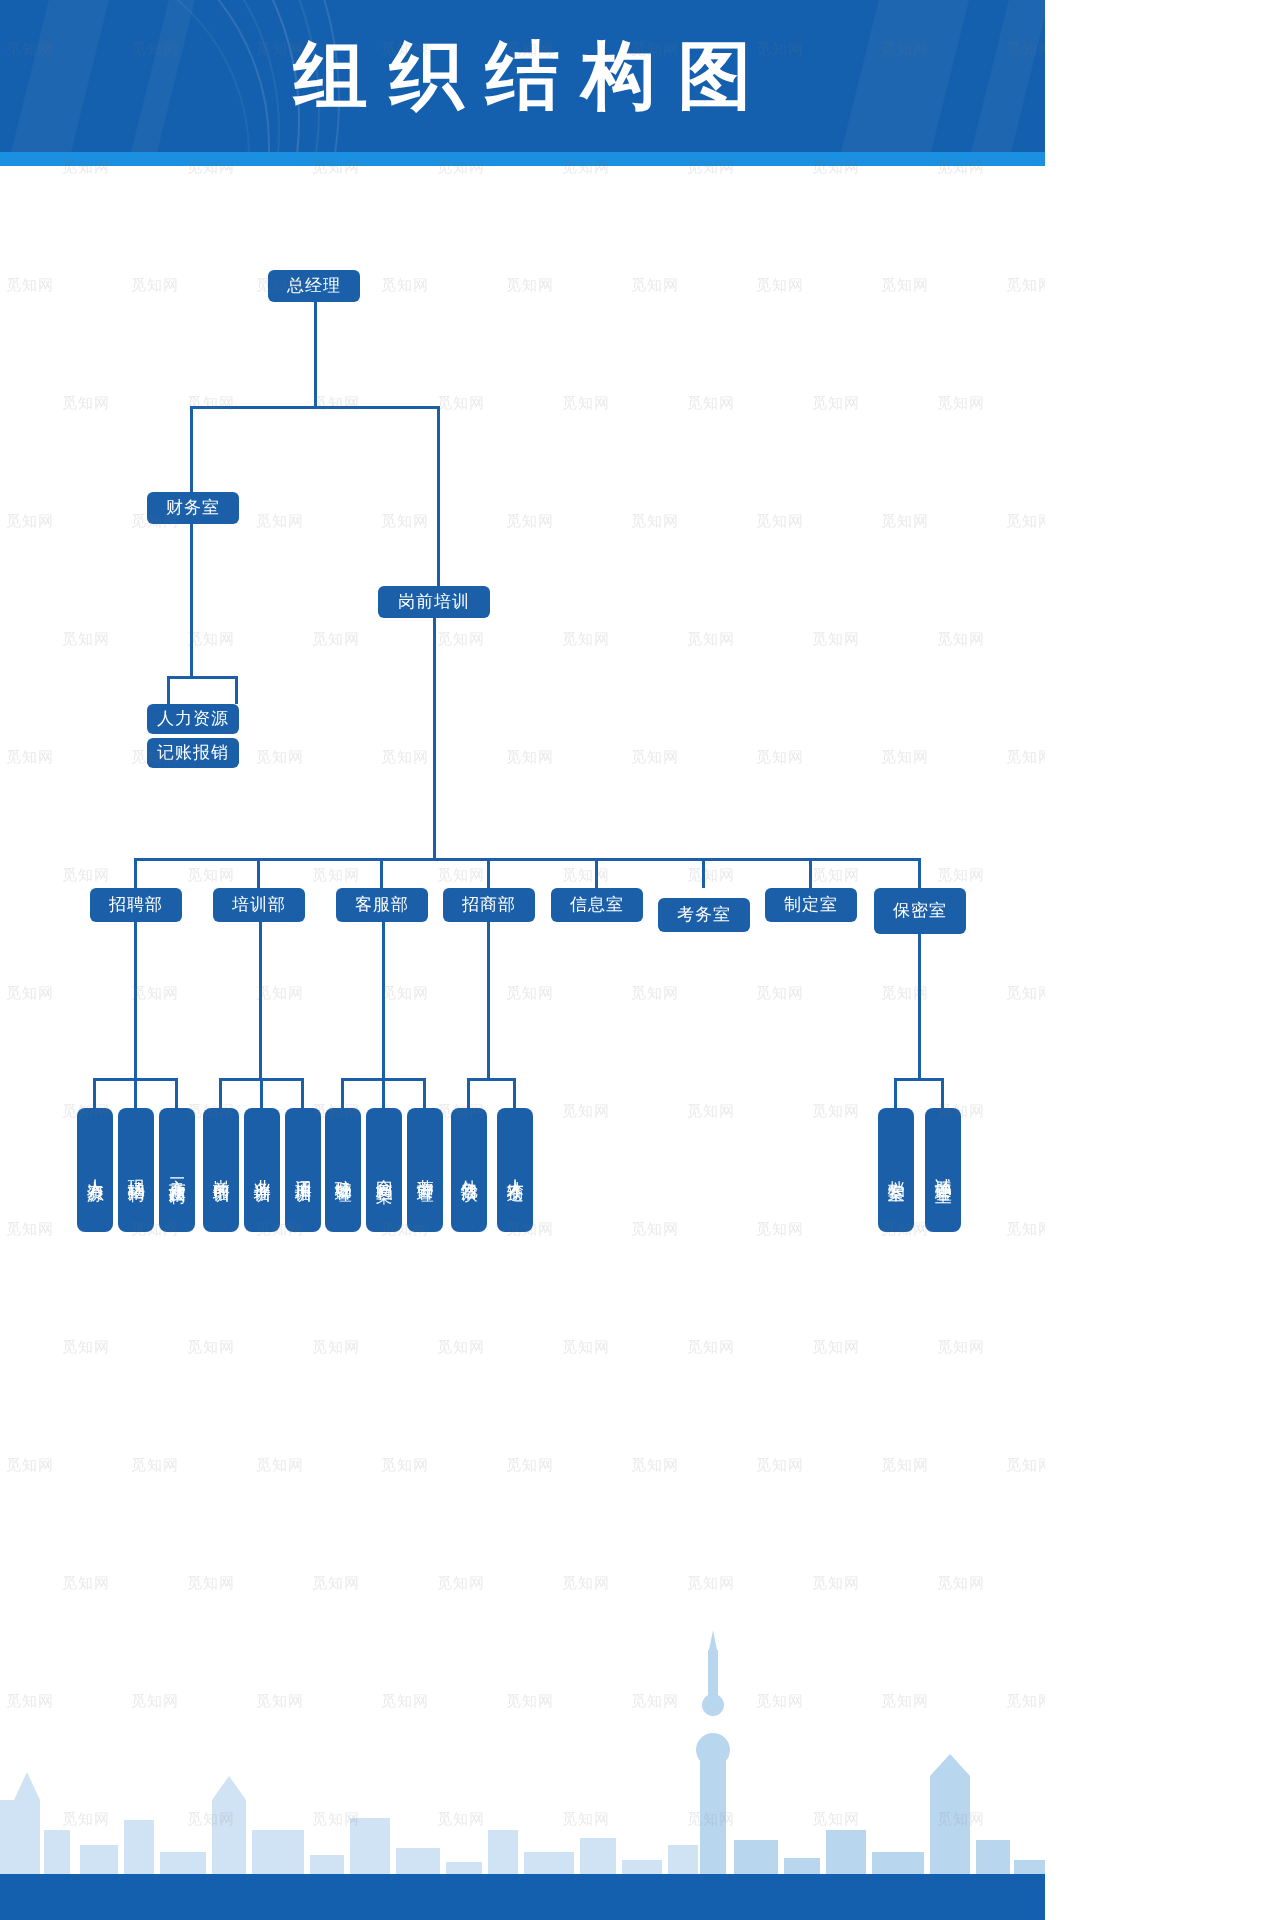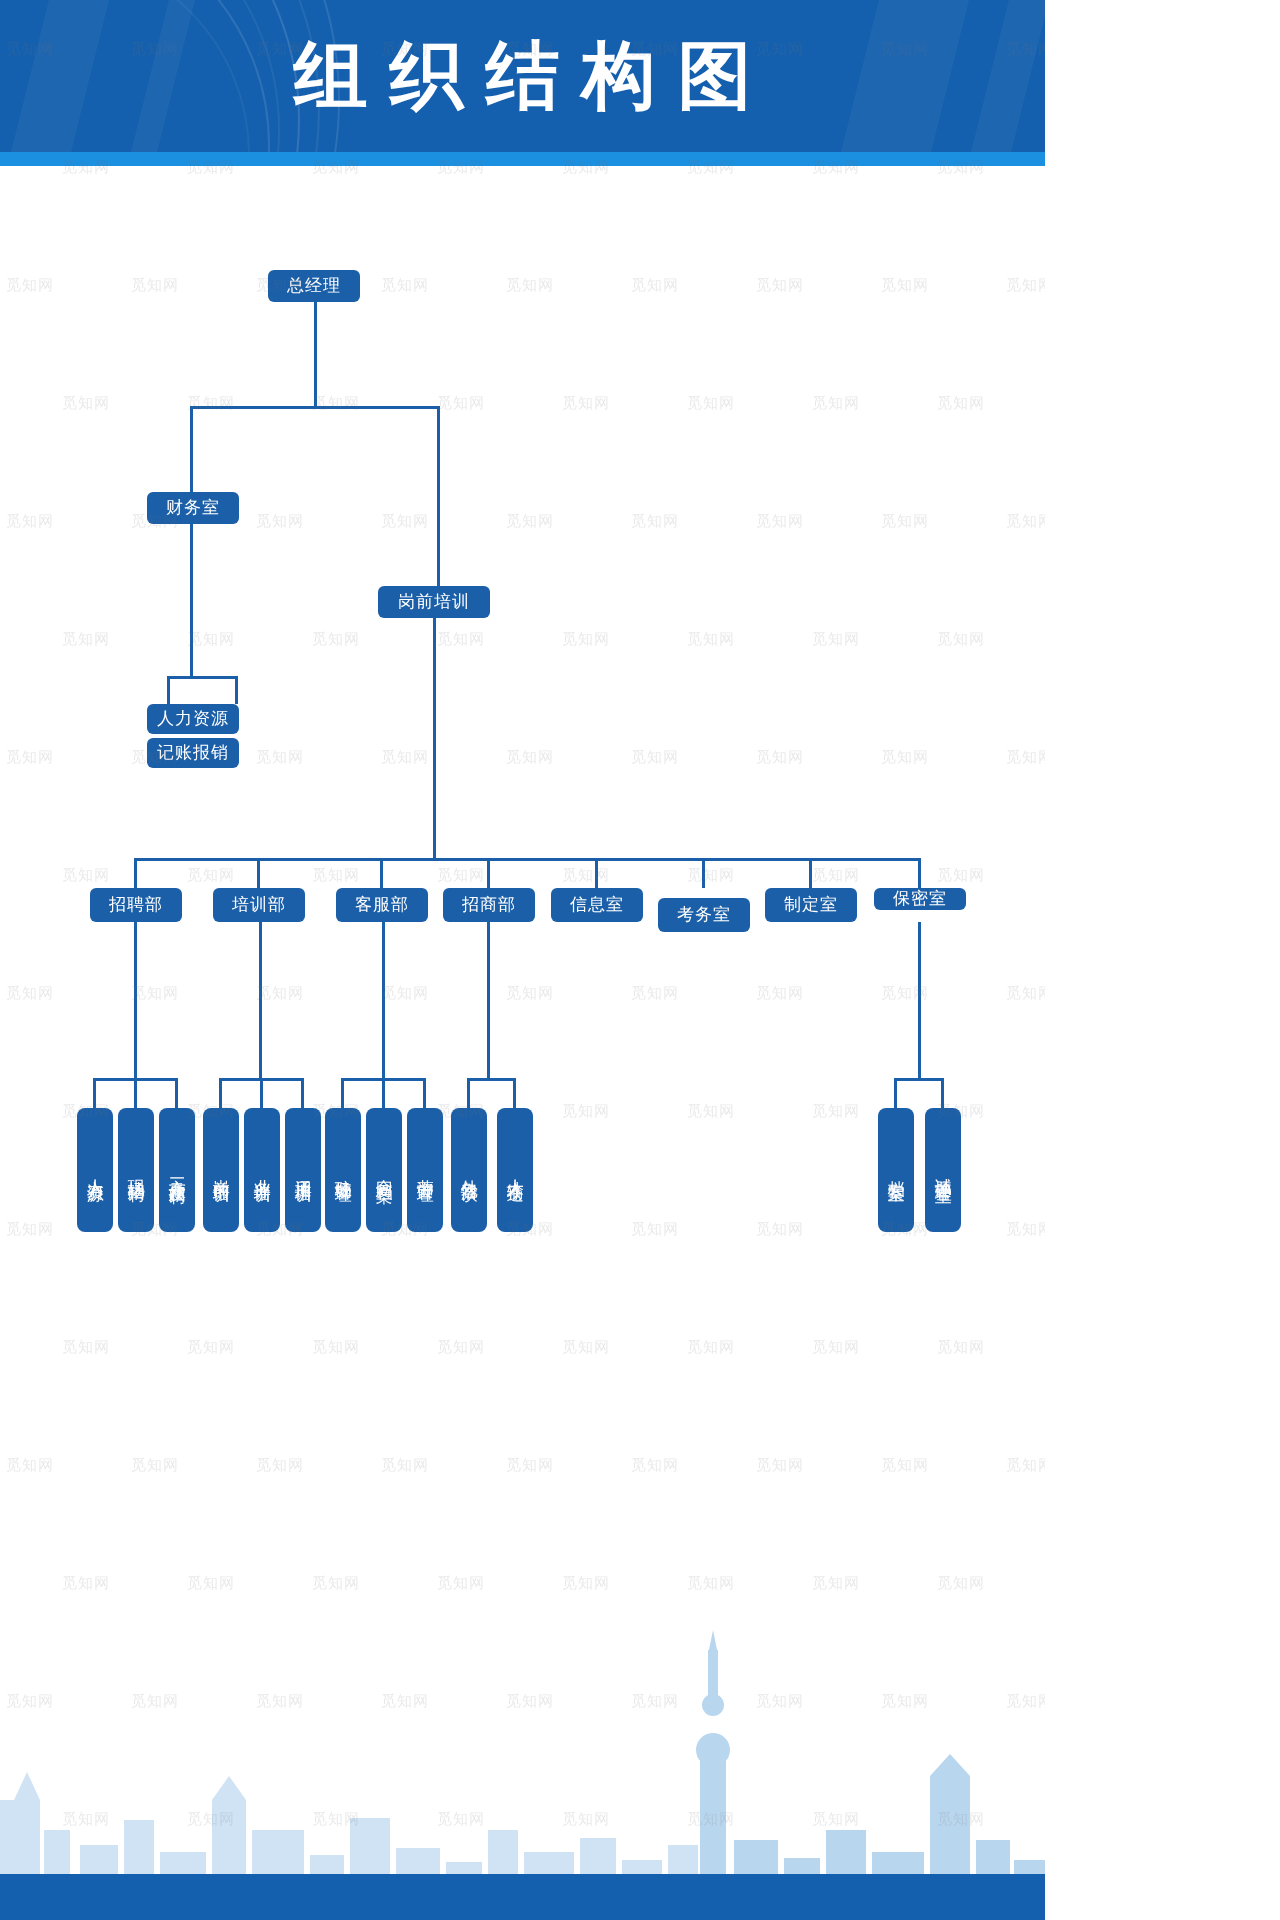--- a/index.html
+++ b/index.html
@@ -208,21 +208,21 @@
       <div class="node" style="left: 378px; top: 420px; width: 112px; height: 32px; background: rgb(26, 95, 168);">岗前培训</div>
       <div class="node" style="left: 147px; top: 538px; width: 92px; height: 30px; background: rgb(26, 95, 168);">人力资源</div>
       <div class="node" style="left: 147px; top: 572px; width: 92px; height: 30px; background: rgb(26, 95, 168);">记账报销</div>
       <div class="node" style="left: 90px; top: 722px; width: 92px; height: 34px; background: rgb(26, 95, 168);">招聘部</div>
       <div class="node" style="left: 213px; top: 722px; width: 92px; height: 34px; background: rgb(26, 95, 168);">培训部</div>
       <div class="node" style="left: 336px; top: 722px; width: 92px; height: 34px; background: rgb(26, 95, 168);">客服部</div>
       <div class="node" style="left: 443px; top: 722px; width: 92px; height: 34px; background: rgb(26, 95, 168);">招商部</div>
       <div class="node" style="left: 551px; top: 722px; width: 92px; height: 34px; background: rgb(26, 95, 168);">信息室</div>
       <div class="node" style="left: 658px; top: 722px; width: 92px; height: 34px; background: rgb(26, 95, 168); margin-top: 10px;">考务室</div>
       <div class="node" style="left: 765px; top: 722px; width: 92px; height: 34px; background: rgb(26, 95, 168);">制定室</div>
-      <div class="node" style="left: 874px; top: 722px; width: 92px; height: 22px; background: rgb(26, 95, 168);">保密室</div>
+      <div class="node" style="left: 874px; top: 722px; width: 92px; height: 46px; background: rgb(26, 95, 168);">保密室</div>
       <div class="node vert" style="left: 77px; top: 942px; width: 36px; height: 124px; background: rgb(26, 95, 168);">人力资源</div>
       <div class="node vert" style="left: 118px; top: 942px; width: 36px; height: 124px; background: rgb(26, 95, 168);">现场招聘</div>
       <div class="node vert" style="left: 159px; top: 942px; width: 36px; height: 124px; background: rgb(26, 95, 168);">三方介质招聘</div>
       <div class="node vert" style="left: 203px; top: 942px; width: 36px; height: 124px; background: rgb(26, 95, 168);">岗前培训</div>
       <div class="node vert" style="left: 244px; top: 942px; width: 36px; height: 124px; background: rgb(26, 95, 168);">业务培训</div>
       <div class="node vert" style="left: 285px; top: 942px; width: 36px; height: 124px; background: rgb(26, 95, 168);">通用培训</div>
       <div class="node vert" style="left: 325px; top: 942px; width: 36px; height: 124px; background: rgb(26, 95, 168);">驻场管理</div>
       <div class="node vert" style="left: 366px; top: 942px; width: 36px; height: 124px; background: rgb(26, 95, 168);">合同档案</div>
       <div class="node vert" style="left: 407px; top: 942px; width: 36px; height: 124px; background: rgb(26, 95, 168);">劳资管理</div>
       <div class="node vert" style="left: 451px; top: 942px; width: 36px; height: 124px; background: rgb(26, 95, 168);">外包洽谈</div>

